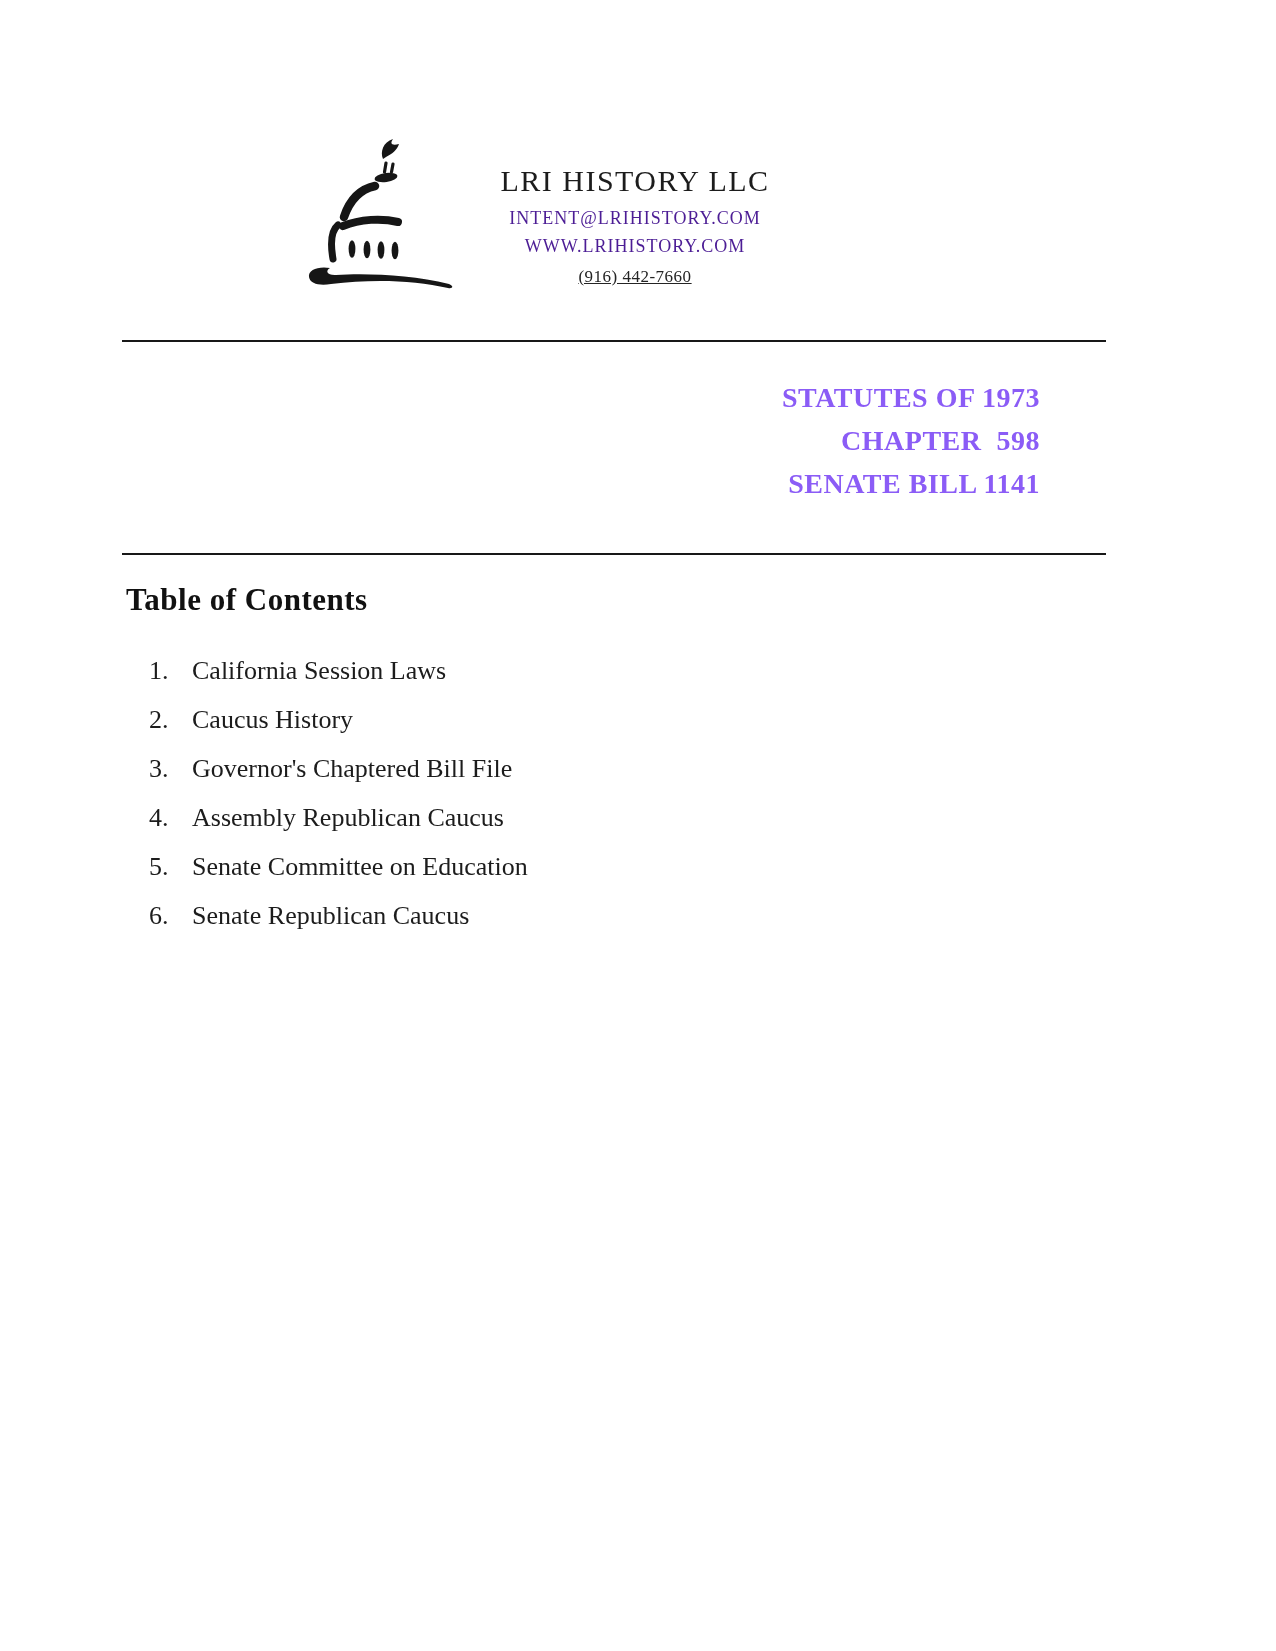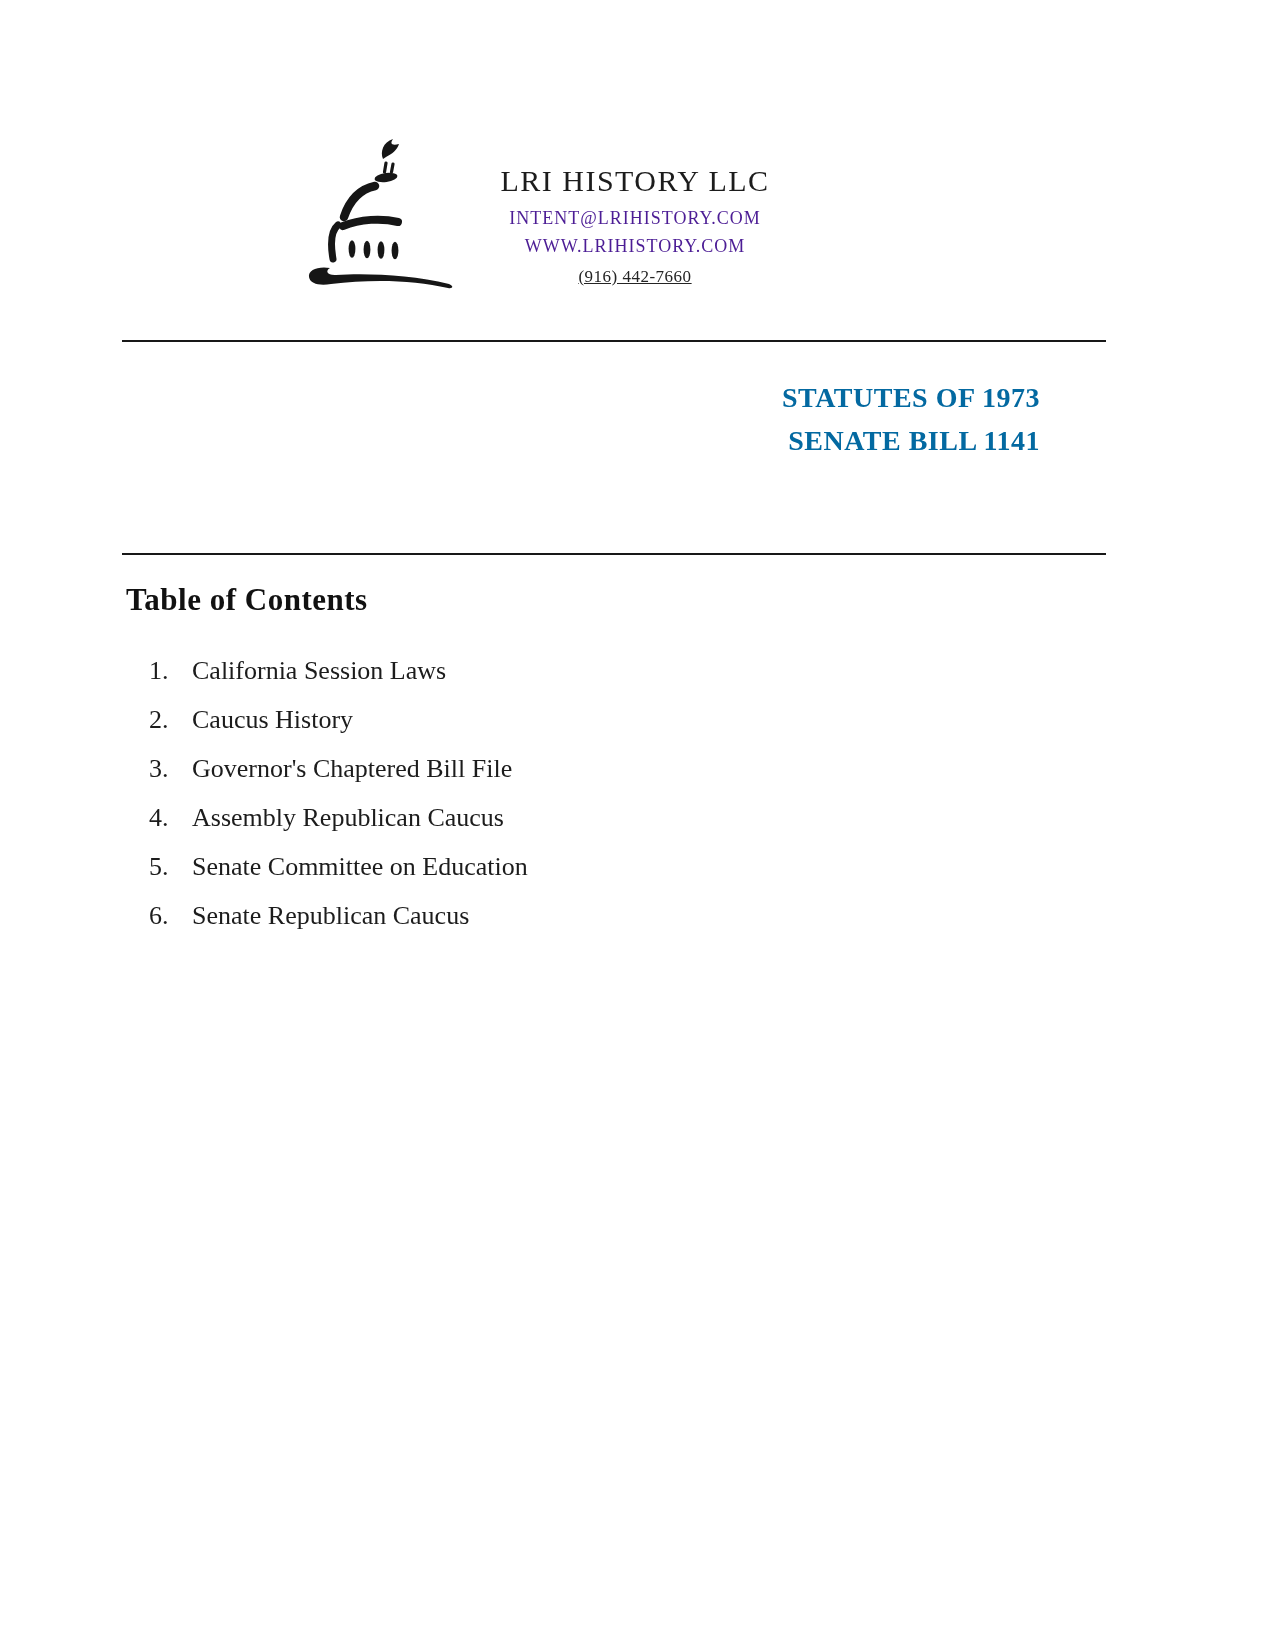--- a/index.html
+++ b/index.html
@@ -74,21 +74,21 @@
   
   .reference {
     position: absolute;
     top: 376px;
     right: 236px;
     text-align: right;
     font-weight: bold;
     font-size: 28px;
     line-height: 43px;
     letter-spacing: 0.5px;
-    color: #0369a1;
+    color: #8b5cf6;
   }
   .reference .ref-line { white-space: pre; }
 
   
   .toc-heading {
     position: absolute;
     left: 126px;
     top: 582px;
     font-size: 31px;
     font-weight: bold;
@@ -148,20 +148,21 @@
     <div class="company-name">LRI HISTORY LLC</div>
     <div class="contact-line">INTENT@LRIHISTORY.COM</div>
     <div class="contact-line">WWW.LRIHISTORY.COM</div>
     <div class="phone-line">(916) 442-7660</div>
   </div>
 
   <div class="rule rule-top"></div>
 
   <div class="reference">
     <div class="ref-line">STATUTES OF 1973</div>
+    <div class="ref-line">CHAPTER  598</div>
     <div class="ref-line">SENATE BILL 1141</div>
   </div>
 
   <div class="rule rule-bottom"></div>
 
   <div class="toc-heading">Table of Contents</div>
 
   <div class="toc-list">
     <div class="toc-item">
       <span class="toc-num">1.</span>

